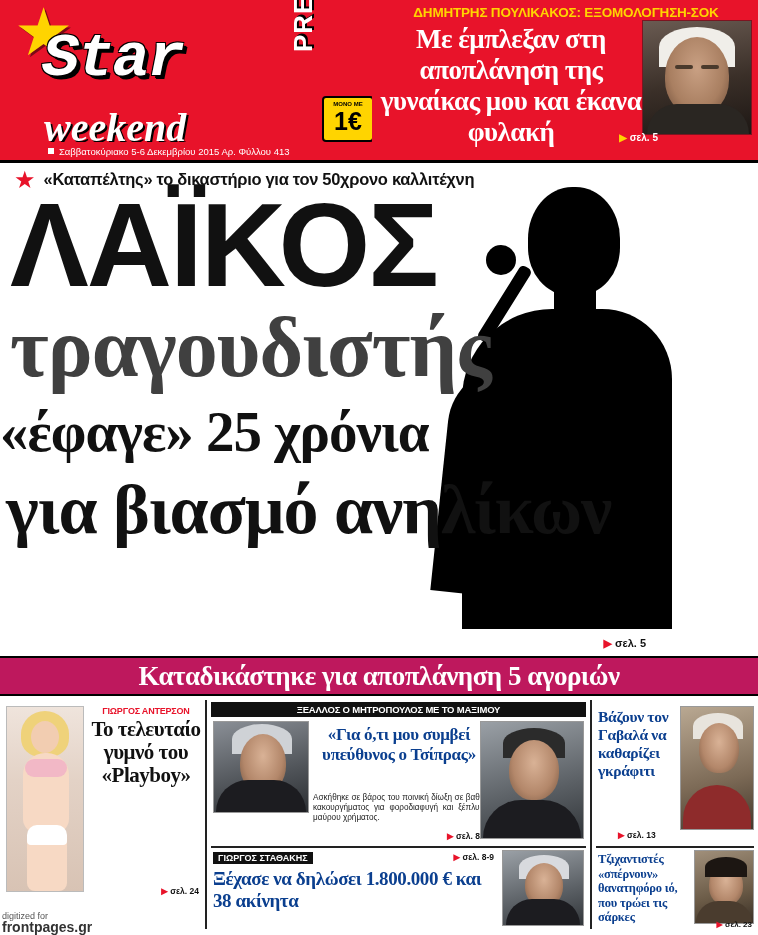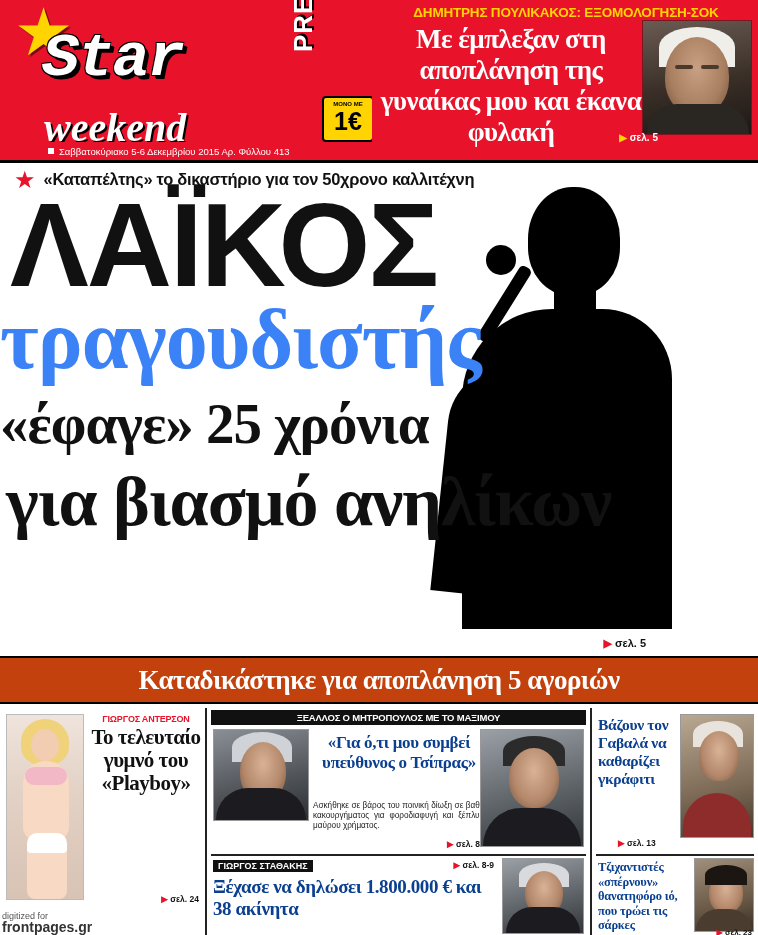--- a/index.html
+++ b/index.html
@@ -168,40 +168,40 @@
   }
   .ms-lines { position:absolute; left:0; top:30px; width:758px; }
   .l1 {
     font-family:"Liberation Sans", sans-serif;
     font-weight:bold; font-size:118px; line-height:104px;
     letter-spacing:-2px; color:#111; padding-left:10px;
   }
   .l2 {
     font-family:"Liberation Serif", serif;
     font-weight:bold; font-size:84px; line-height:86px;
-    color:#3b82f6; letter-spacing:-1px;
+    color:#404040; padding-left:10px; letter-spacing:-1px;margin-top:8px;
   }
   .l3 {
     font-family:"Liberation Serif", serif;
     font-weight:bold; font-size:57px; line-height:82px;
     color:#111; padding-left:0; letter-spacing:-1px;
   }
   .l4 {
     font-family:"Liberation Serif", serif;
     font-weight:bold; font-size:70px; line-height:74px;
     color:#111; padding-left:6px; letter-spacing:-1px;
   }
   .ms-sel {
     position:absolute; right:112px; bottom:6px;
     font-size:11px; font-weight:bold; color:#111;
   }
   .ms-sel .tri { color:#e8132a; }
 
   .ms-banner {
-    height:48px; background:#c2410c; display:flex; align-items:center;
+    height:40px; background:#be185d; display:flex; align-items:center;
     justify-content:center;
     border-top:2px solid #000; border-bottom:2px solid #000;
   }
   .ms-banner span {
     color:#ffffff; font-weight:bold; font-size:27px;
     font-family:"Liberation Serif", serif; letter-spacing:-0.5px;
   }
 
   
   .bottom {

